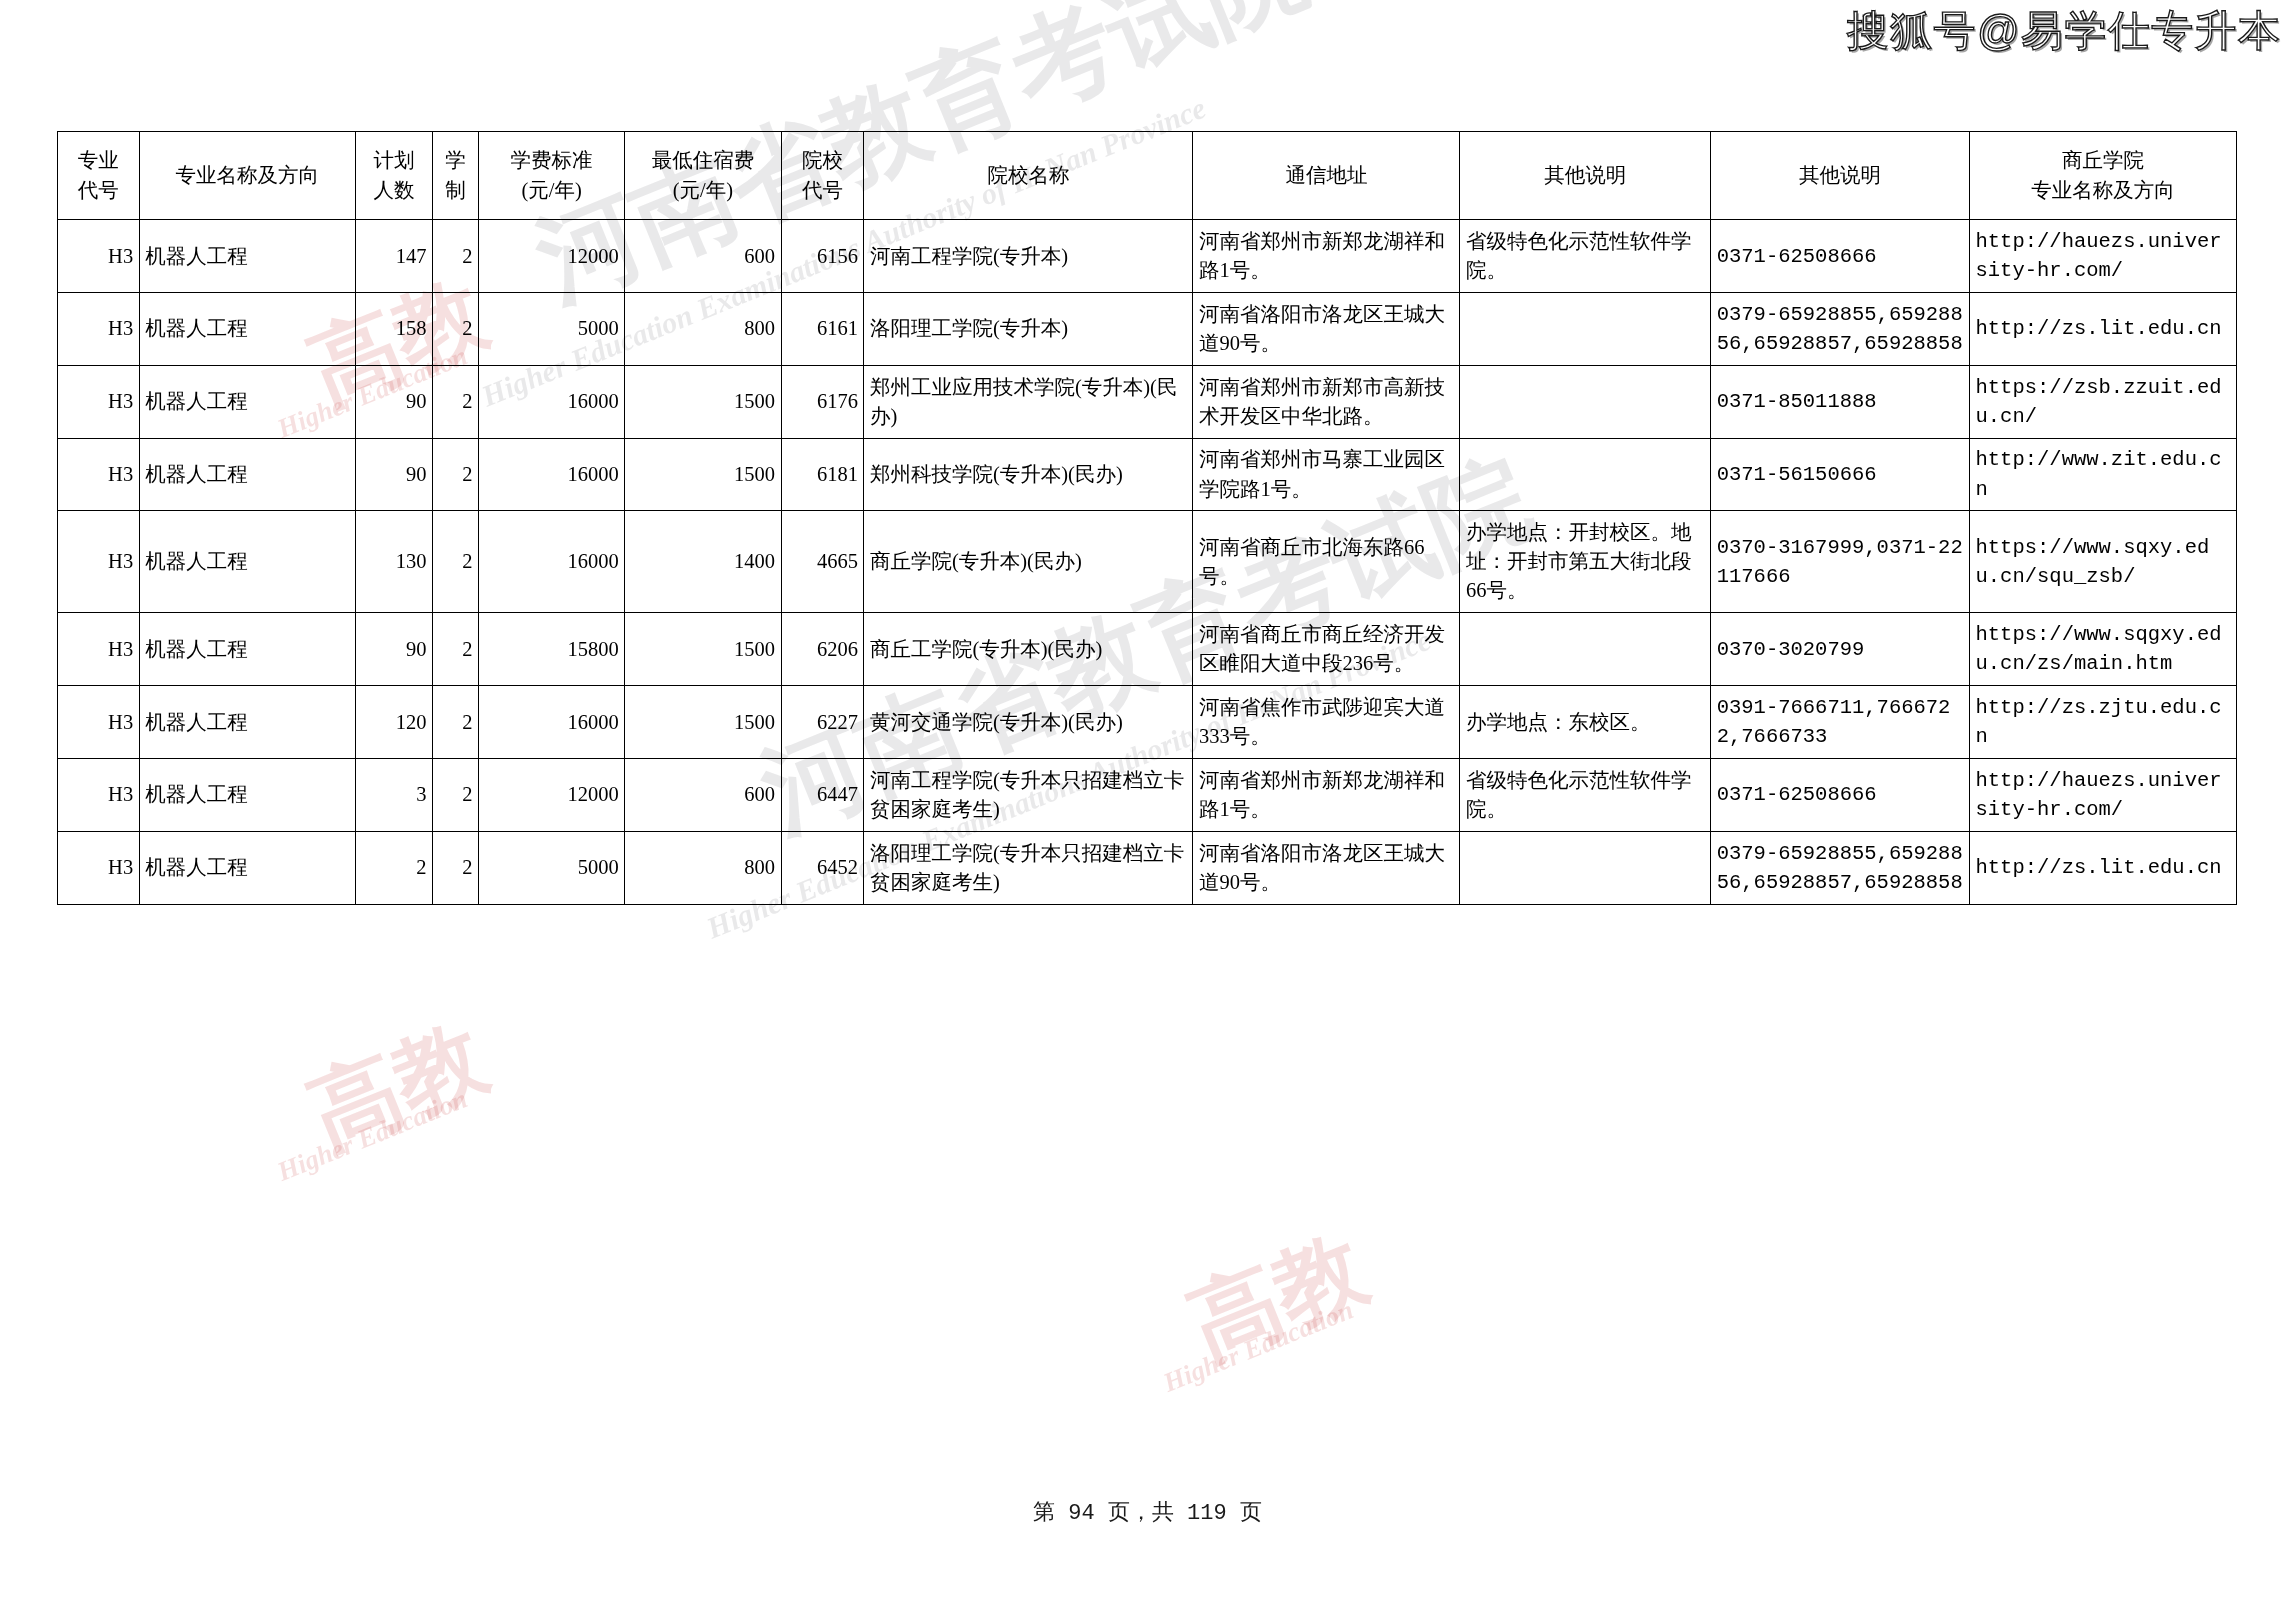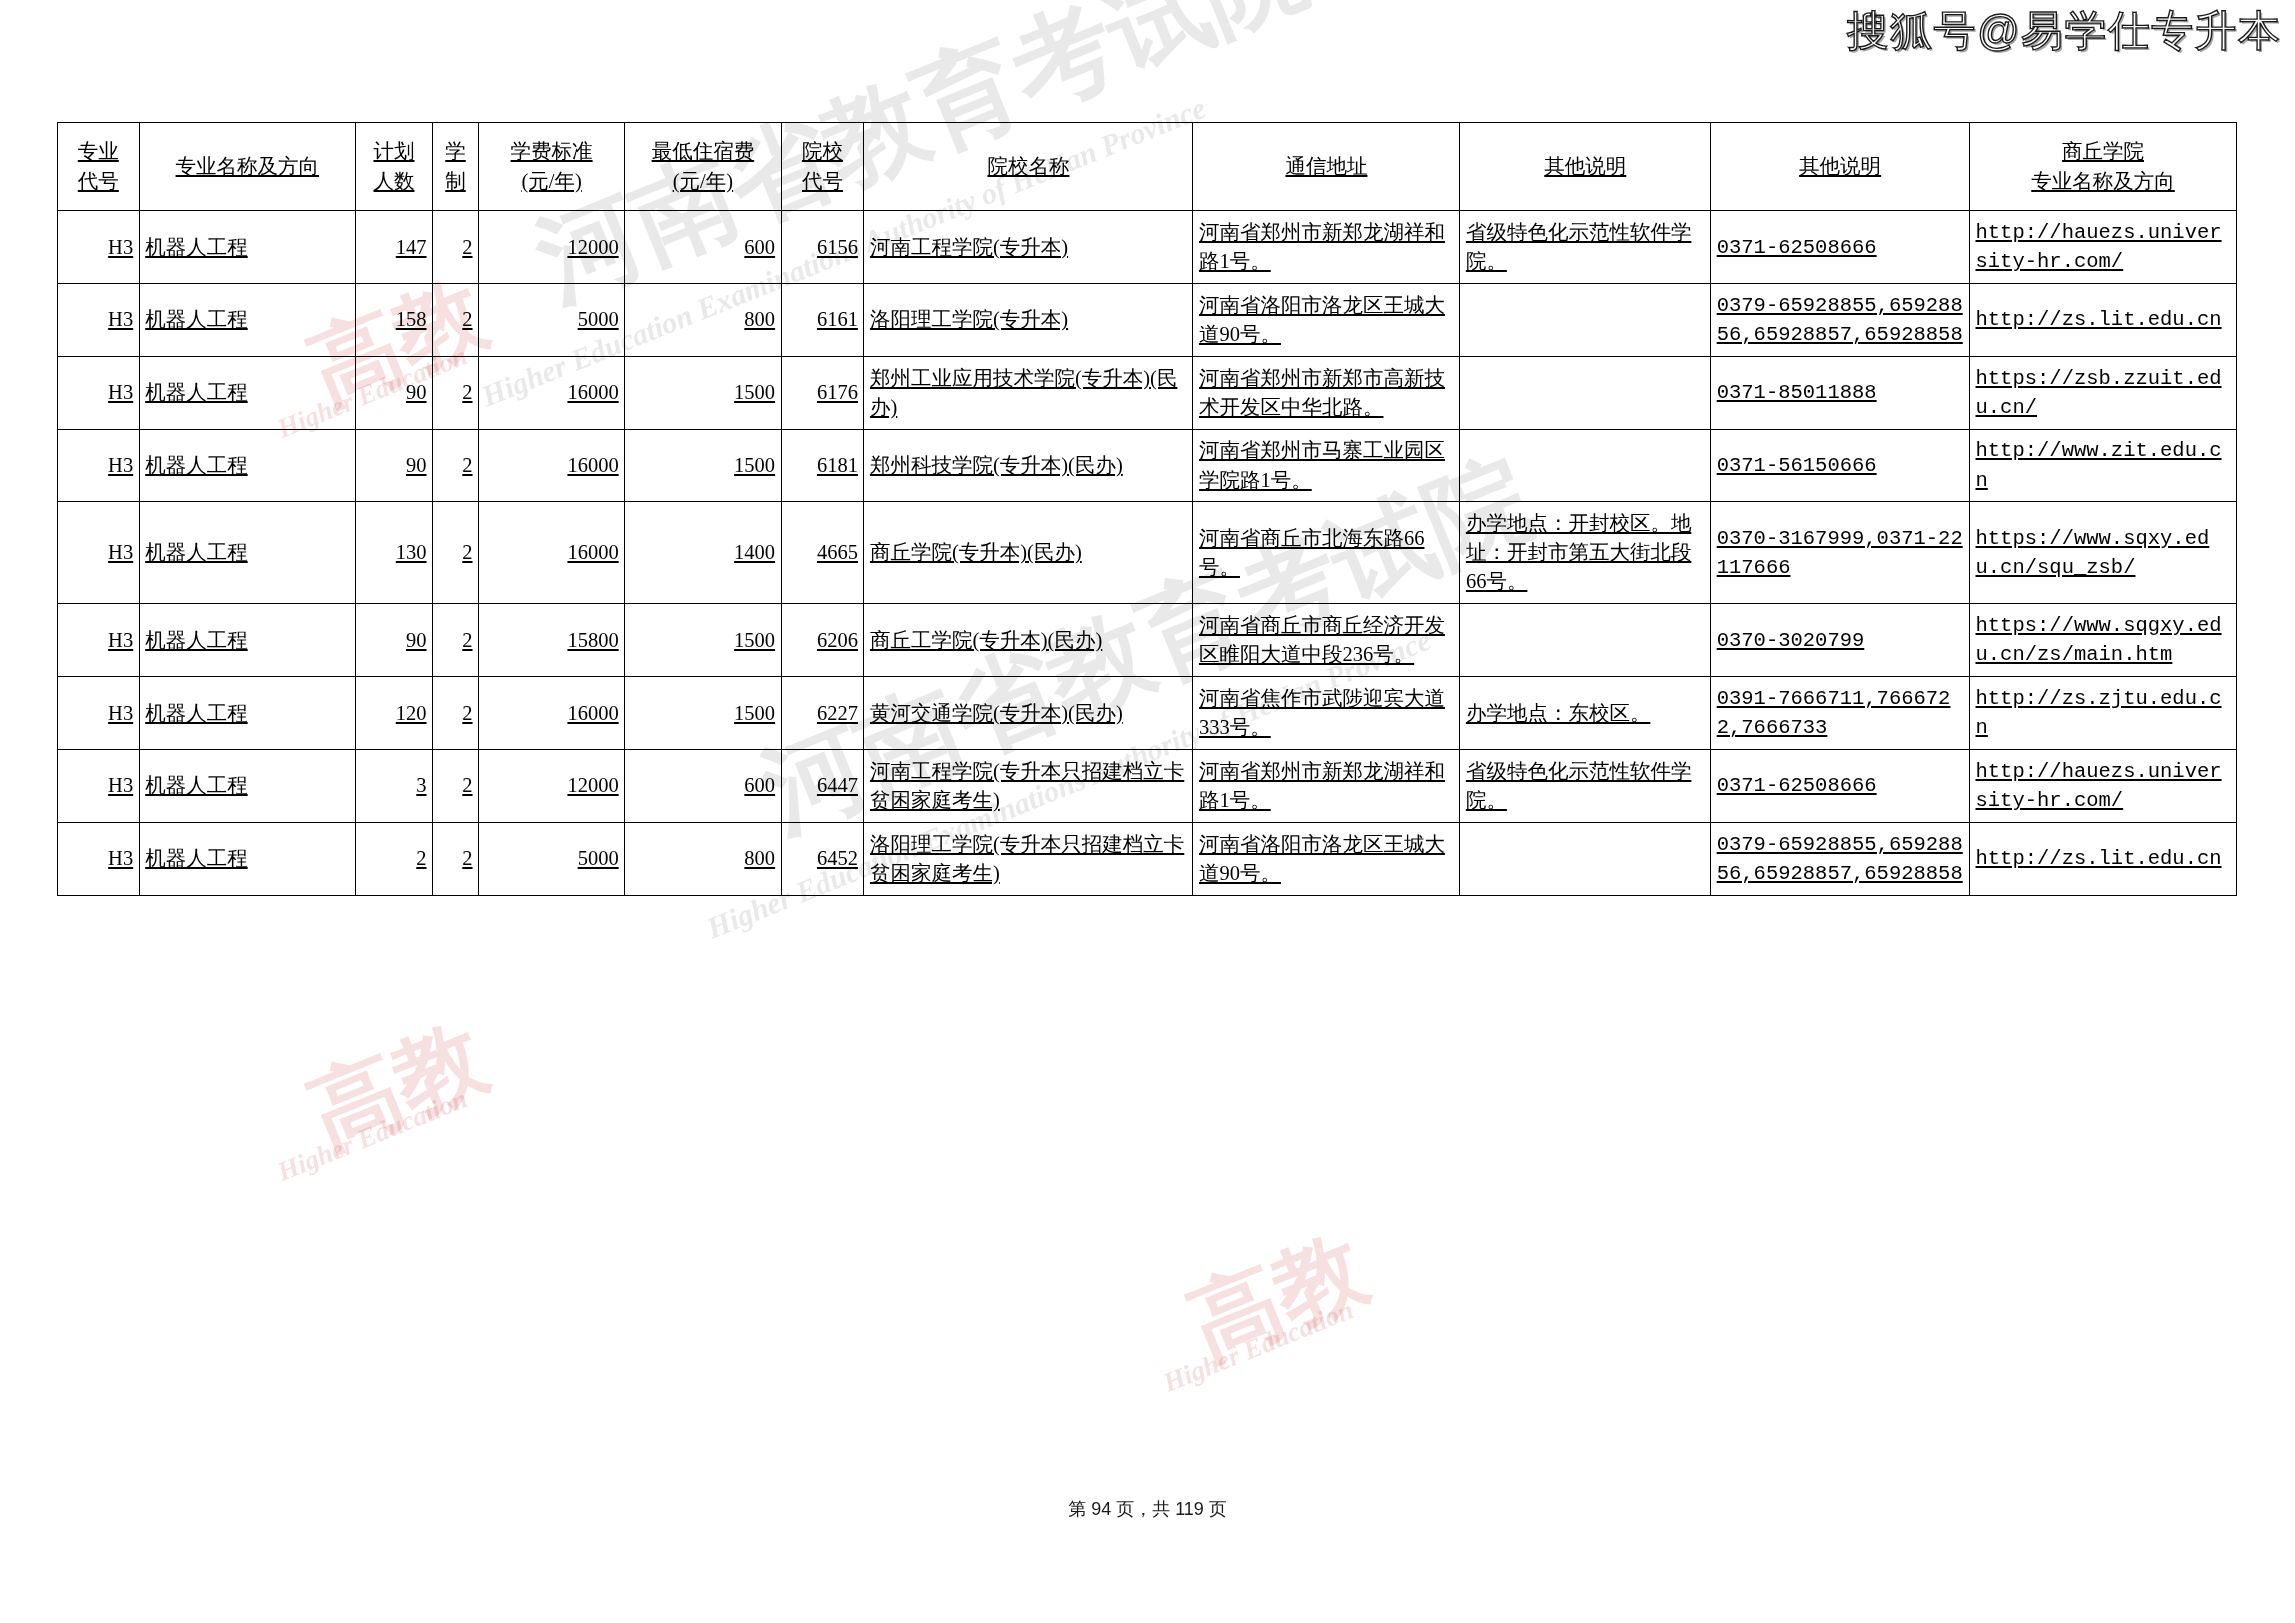--- a/index.html
+++ b/index.html
@@ -50,23 +50,22 @@
   }
   .wm-latin {
     font-family: "Liberation Serif", "DejaVu Serif", serif;
     font-style: italic;
   }
 
   
   #table-wrap {
     position: absolute;
     left: 57px;
-    top: 122px;
+    top: 131px;
     width: 1722px;
-    text-decoration: underline;
   }
   table.plan-table {
     border-collapse: collapse;
     width: 2180px;
     table-layout: fixed;
     background: transparent;
   }
   table.plan-table th,
   table.plan-table td {
     border: 1.4px solid #000000;
@@ -113,23 +112,23 @@
     word-break: break-all;
   }
 
   
   #page-footer {
     position: absolute;
     left: 0;
     right: 0;
     top: 1497px;
     text-align: center;
-    font-size: 18px;
+    font-size: 22px;
     color: #1a1a1a;
-    font-family: Liberation Sans, sans-serif;
+    font-family: Liberation Mono, monospace;
   }
 </style>
 </head>
 <body>
 
 <div id="watermark-layer">
     <div class="wm wm-grey" style="left: 518px; top: 205px; font-size: 102px; transform: rotate(-22deg);">河南省教育考试院</div>
     <div class="wm wm-grey wm-latin" style="left: 477px; top: 382px; font-size: 30px; transform: rotate(-22deg);">Higher Education Examinations Authority of HeNan Province</div>
     <div class="wm wm-grey" style="left: 743px; top: 736px; font-size: 102px; transform: rotate(-22deg);">河南省教育考试院</div>
     <div class="wm wm-grey wm-latin" style="left: 702px; top: 914px; font-size: 30px; transform: rotate(-22deg);">Higher Education Examinations Authority of HeNan Province</div>

